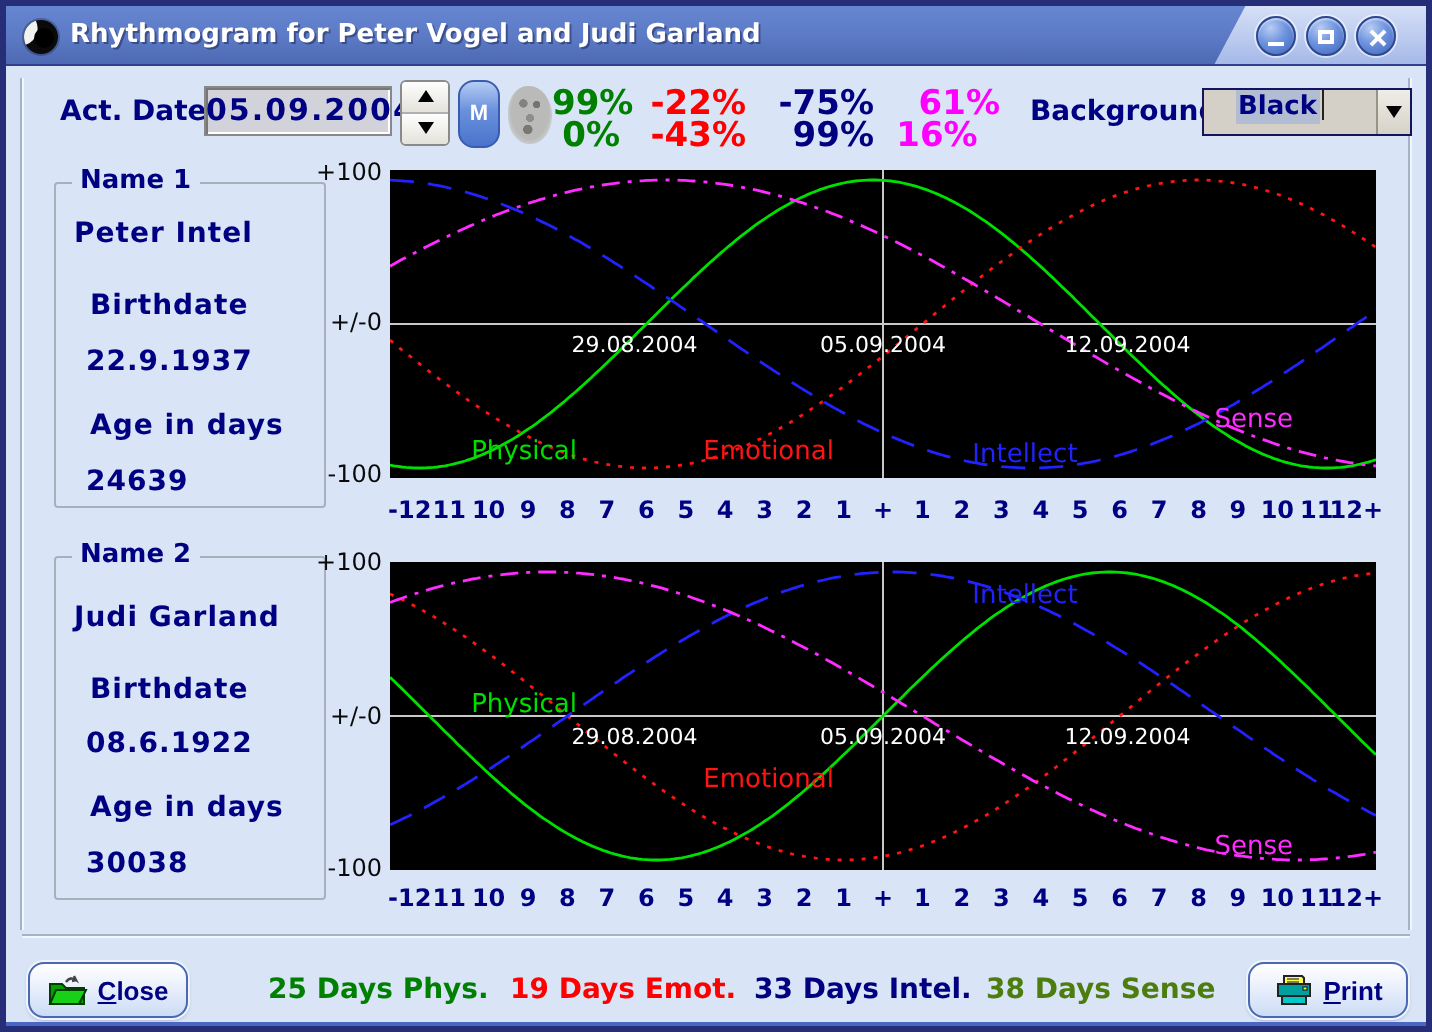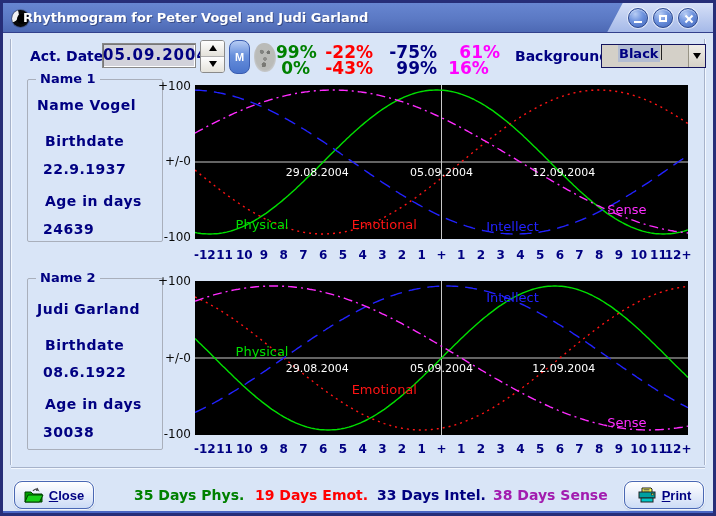--- a/index.html
+++ b/index.html
@@ -14,21 +14,21 @@
     background:linear-gradient(180deg,#6786d1 0%,#5b79c4 55%,#4d69b4 100%);
     border-bottom:1px solid #32408c;overflow:hidden;}
   .tb-light{position:absolute;top:0;bottom:0;left:612px;right:-20px;
     background:linear-gradient(180deg,#d6e0f7,#a5b9e8);transform:skewX(-28deg);}
   .app-icon{position:absolute;left:9px;top:7px;width:17px;height:17px;border-radius:50%;
     background:#0a0a0a;overflow:hidden;box-shadow:0 0 0 1px rgba(0,0,0,.25);}
   .app-icon::before{content:"";position:absolute;width:100%;height:100%;border-radius:50%;
     background:#f2f2f2;transform:translate(-60%,-25%);}
   .app-icon::after{content:"";position:absolute;width:60%;height:60%;left:30%;top:25%;
     border-radius:50%;background:#000;}
-  .title-text{position:absolute;left:20px;top:7px;color:#ffffff;font-size:13px;font-weight:bold;
+  .title-text{position:absolute;left:32px;top:7px;color:#ffffff;font-size:13px;font-weight:bold;
     text-shadow:1px 1px 0 rgba(0,0,30,.35);white-space:nowrap;}
   .win-btn{position:absolute;top:5px;width:20px;height:20px;border-radius:50%;
     border:1px solid #2c4890;cursor:default;
     background:radial-gradient(circle at 35% 28%,#b8cdf4 0%,#6d92de 45%,#4064b8 100%);
     box-shadow:0 0 0 1px rgba(255,255,255,.55), inset 0 1px 1px rgba(255,255,255,.5);}
   .win-btn i{position:absolute;background:#fff;}
   .btn-min i{left:5px;top:12px;width:8px;height:2px;}
   .btn-max i{left:5px;top:6px;width:8px;height:7px;background:transparent;border:2px solid #fff;}
   .btn-close i{left:9px;top:5px;width:2px;height:10px;transform:rotate(45deg);}
   .btn-close i+i{transform:rotate(-45deg);}
@@ -147,23 +147,23 @@
   <div class="combo">
     <div class="combo-text">
       <span class="combo-sel">Black</span>
       <span class="combo-caret"></span>
     </div>
     <div class="combo-btn">
         <i class="tri-dn"></i>
       </div>
   </div>
 
-  <div class="gbox" style="left:24px;top:76px;height:163px;text-align:right;">
+  <div class="gbox" style="left:24px;top:88px;height:163px;text-align:right;">
     <span class="caption">Name 1</span>
-    <span class="line" style="left:9px;top:17px;">Name Vogel</span>
+    <span class="line" style="left:9px;top:17px;">Peter Intel</span>
     <span class="line" style="left:17px;top:53px;">Birthdate</span>
     <span class="line" style="left:15px;top:81px;">22.9.1937</span>
     <span class="line" style="left:17px;top:113px;">Age in days</span>
     <span class="line" style="left:15px;top:141px;">24639</span>
   </div>
 
   <div class="gbox" style="left:24px;top:275px;height:172px;">
     <span class="caption">Name 2</span>
     <span class="line" style="left:9px;top:22px;">Judi Garland</span>
     <span class="line" style="left:17px;top:58px;">Birthdate</span>
@@ -274,24 +274,24 @@
 
   <button class="xp-btn" style="left:11px;">
     <svg width="20" height="16" viewBox="0 0 20 16">
       <path d="M9 4 q2 -3 5 -1 l-1 -2 m1 2 l-2 0.5" stroke="#444" fill="none" stroke-width="1.2"></path>
       <path d="M1 5 h6 l2 2 h9 v8 h-17 z" fill="#00a000" stroke="#013d01" stroke-width="1"></path>
       <path d="M4 8 h15 l-3.5 7 h-14.5 z" fill="#18d018" stroke="#013d01" stroke-width="1"></path>
     </svg>
     <span><u>C</u>lose</span>
   </button>
 
-  <span class="legend-item" style="left: 131px; color: rgb(0, 128, 0);">35 Days Phys.</span>
+  <span class="legend-item" style="left: 131px; color: rgb(0, 128, 0);">25 Days Phys.</span>
   <span class="legend-item" style="left: 252px; color: rgb(255, 0, 0);">19 Days Emot.</span>
   <span class="legend-item" style="left: 374px; color: rgb(0, 0, 128);">33 Days Intel.</span>
-  <span class="legend-item" style="left: 490px; color: #a21caf;">38 Days Sense</span>
+  <span class="legend-item" style="left: 490px; color: #4d7c0f;">38 Days Sense</span>
 
   <button class="xp-btn" style="left:621px;">
     <svg width="20" height="17" viewBox="0 0 20 17">
       <path d="M5 5 v-4 h9 l1 1 v3" fill="#ffff50" stroke="#222" stroke-width="1"></path>
       <path d="M6.5 2.5 h6 M6.5 4 h6" stroke="#555" stroke-width="0.8"></path>
       <rect x="2" y="5" width="16" height="6" fill="#00a0a0" stroke="#222" stroke-width="1"></rect>
       <rect x="4" y="11" width="12" height="4" fill="#00c8c8" stroke="#222" stroke-width="1"></rect>
       <rect x="14.5" y="6.5" width="2" height="1.5" fill="#ffff50" stroke="#222" stroke-width="0.6"></rect>
     </svg>
     <span><u>P</u>rint</span>

